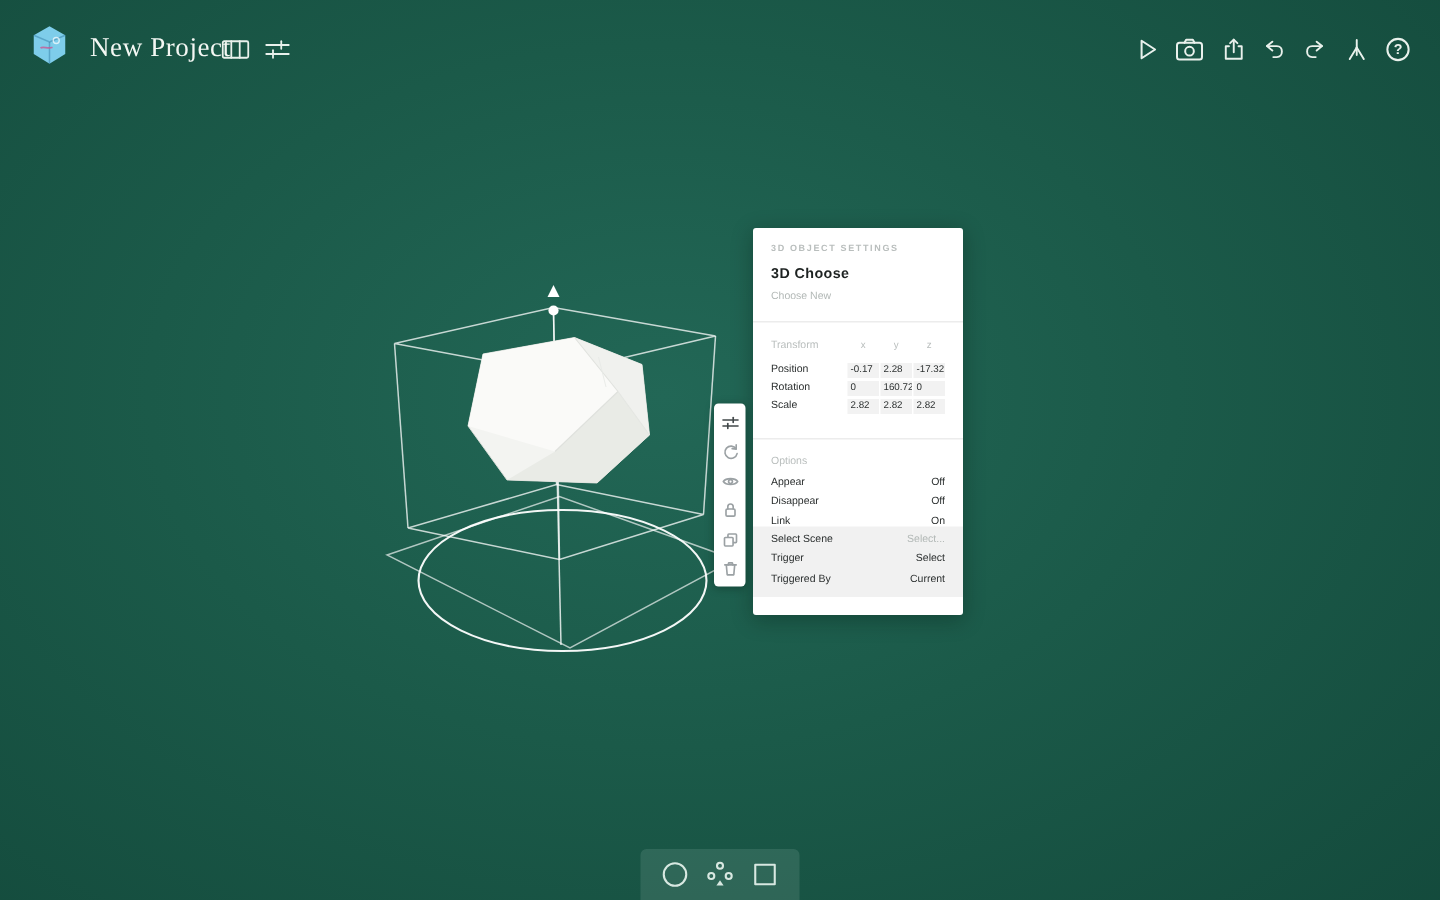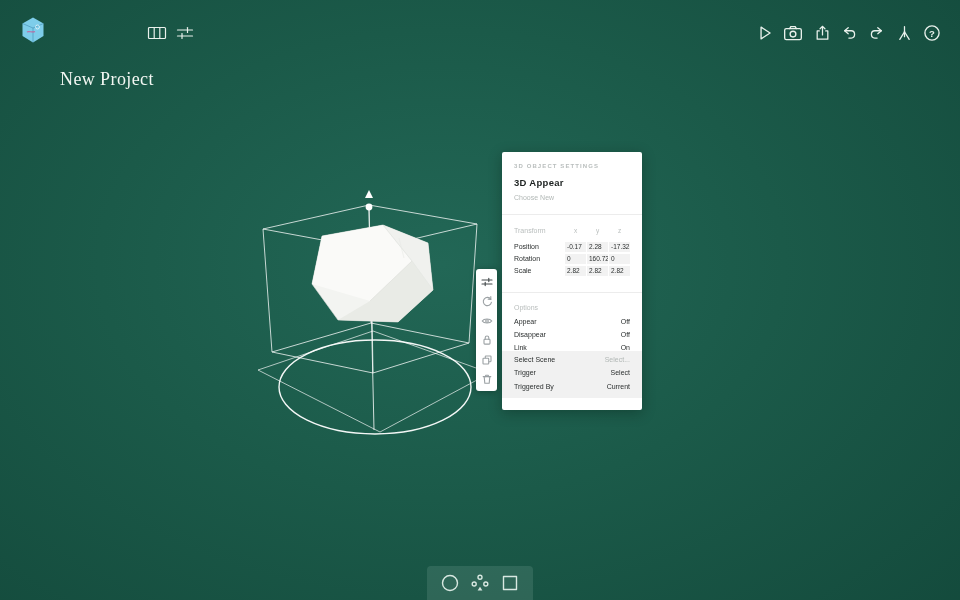--- a/index.html
+++ b/index.html
@@ -6,21 +6,21 @@
   body{
     width:960px;height:600px;position:relative;overflow:hidden;
     background: radial-gradient(ellipse 760px 520px at 46% 44%, #226756 0%, #1b5a49 45%, #13493b 100%);
     font-family:"Liberation Sans", sans-serif;
     -webkit-font-smoothing:antialiased;
   }
   .abs{position:absolute;}
   
   .topbar{left:0;top:0;width:960px;height:56px;z-index:6;}
   .logo{left:19px;top:16px;width:28px;height:28px;}
-  .app-title{left:60px;top:21px;font-family:"Liberation Serif", serif;font-size:18px;color:#f3f7f3;letter-spacing:.4px;margin-top:48px;}
+  .app-title{left:60px;top:21px;font-family:"Liberation Serif", serif;font-size:18px;color:#f3f7f3;letter-spacing:.4px;}
   .tb-icon{width:22px;height:22px;top:22px;display:flex;align-items:center;justify-content:center;cursor:pointer;}
   .tb-icon svg{stroke:#e9f1ec;fill:none;stroke-width:1.2;stroke-linecap:round;stroke-linejoin:round;}
   .help-glyph{position:absolute;left:0;top:0;width:100%;height:100%;display:flex;align-items:center;justify-content:center;
     color:#e9f1ec;font-size:9.5px;font-weight:bold;}
   
   .scene{left:0;top:0;z-index:1;}
   
   .obj-toolbar{left:476px;top:269px;width:21px;height:122px;background:#ffffff;border-radius:3px;
     box-shadow:0 1px 6px rgba(0,20,12,.35);z-index:6;display:flex;flex-direction:column;align-items:center;padding-top:3px;box-sizing:border-box;}
   .obj-tool{width:21px;height:19.5px;display:flex;align-items:center;justify-content:center;cursor:pointer;}
@@ -195,21 +195,21 @@
     <svg width="12" height="12" viewBox="0 0 12 12">
       <line x1="2.2" y1="3.6" x2="9.8" y2="3.6"></line>
       <path d="M4.4 3.6 L4.8 2.2 H7.2 L7.6 3.6"></path>
       <path d="M3.2 3.6 L3.8 10.2 H8.2 L8.8 3.6"></path>
     </svg>
   </div>
 </div>
 
 <div class="abs panel">
   <div class="abs p-header">3D OBJECT SETTINGS</div>
-  <div class="abs p-title">3D Appear</div>
+  <div class="abs p-title">3D Choose</div>
   <div class="abs p-sub">Choose New</div>
   <div class="abs p-div" style="top:62px;"></div>
 
   <div class="abs p-sec-label" style="left:12px;top:75px;">Transform</div>
   <div class="p-col-h" style="left:63px;top:75px;">x</div>
   <div class="p-col-h" style="left:85px;top:75px;">y</div>
   <div class="p-col-h" style="left:107px;top:75px;">z</div>
 
   <div class="abs p-row-label" style="left:12px;top:91px;">Position</div>
   <div class="p-val" style="left:63px;top:90px;">-0.17</div>

